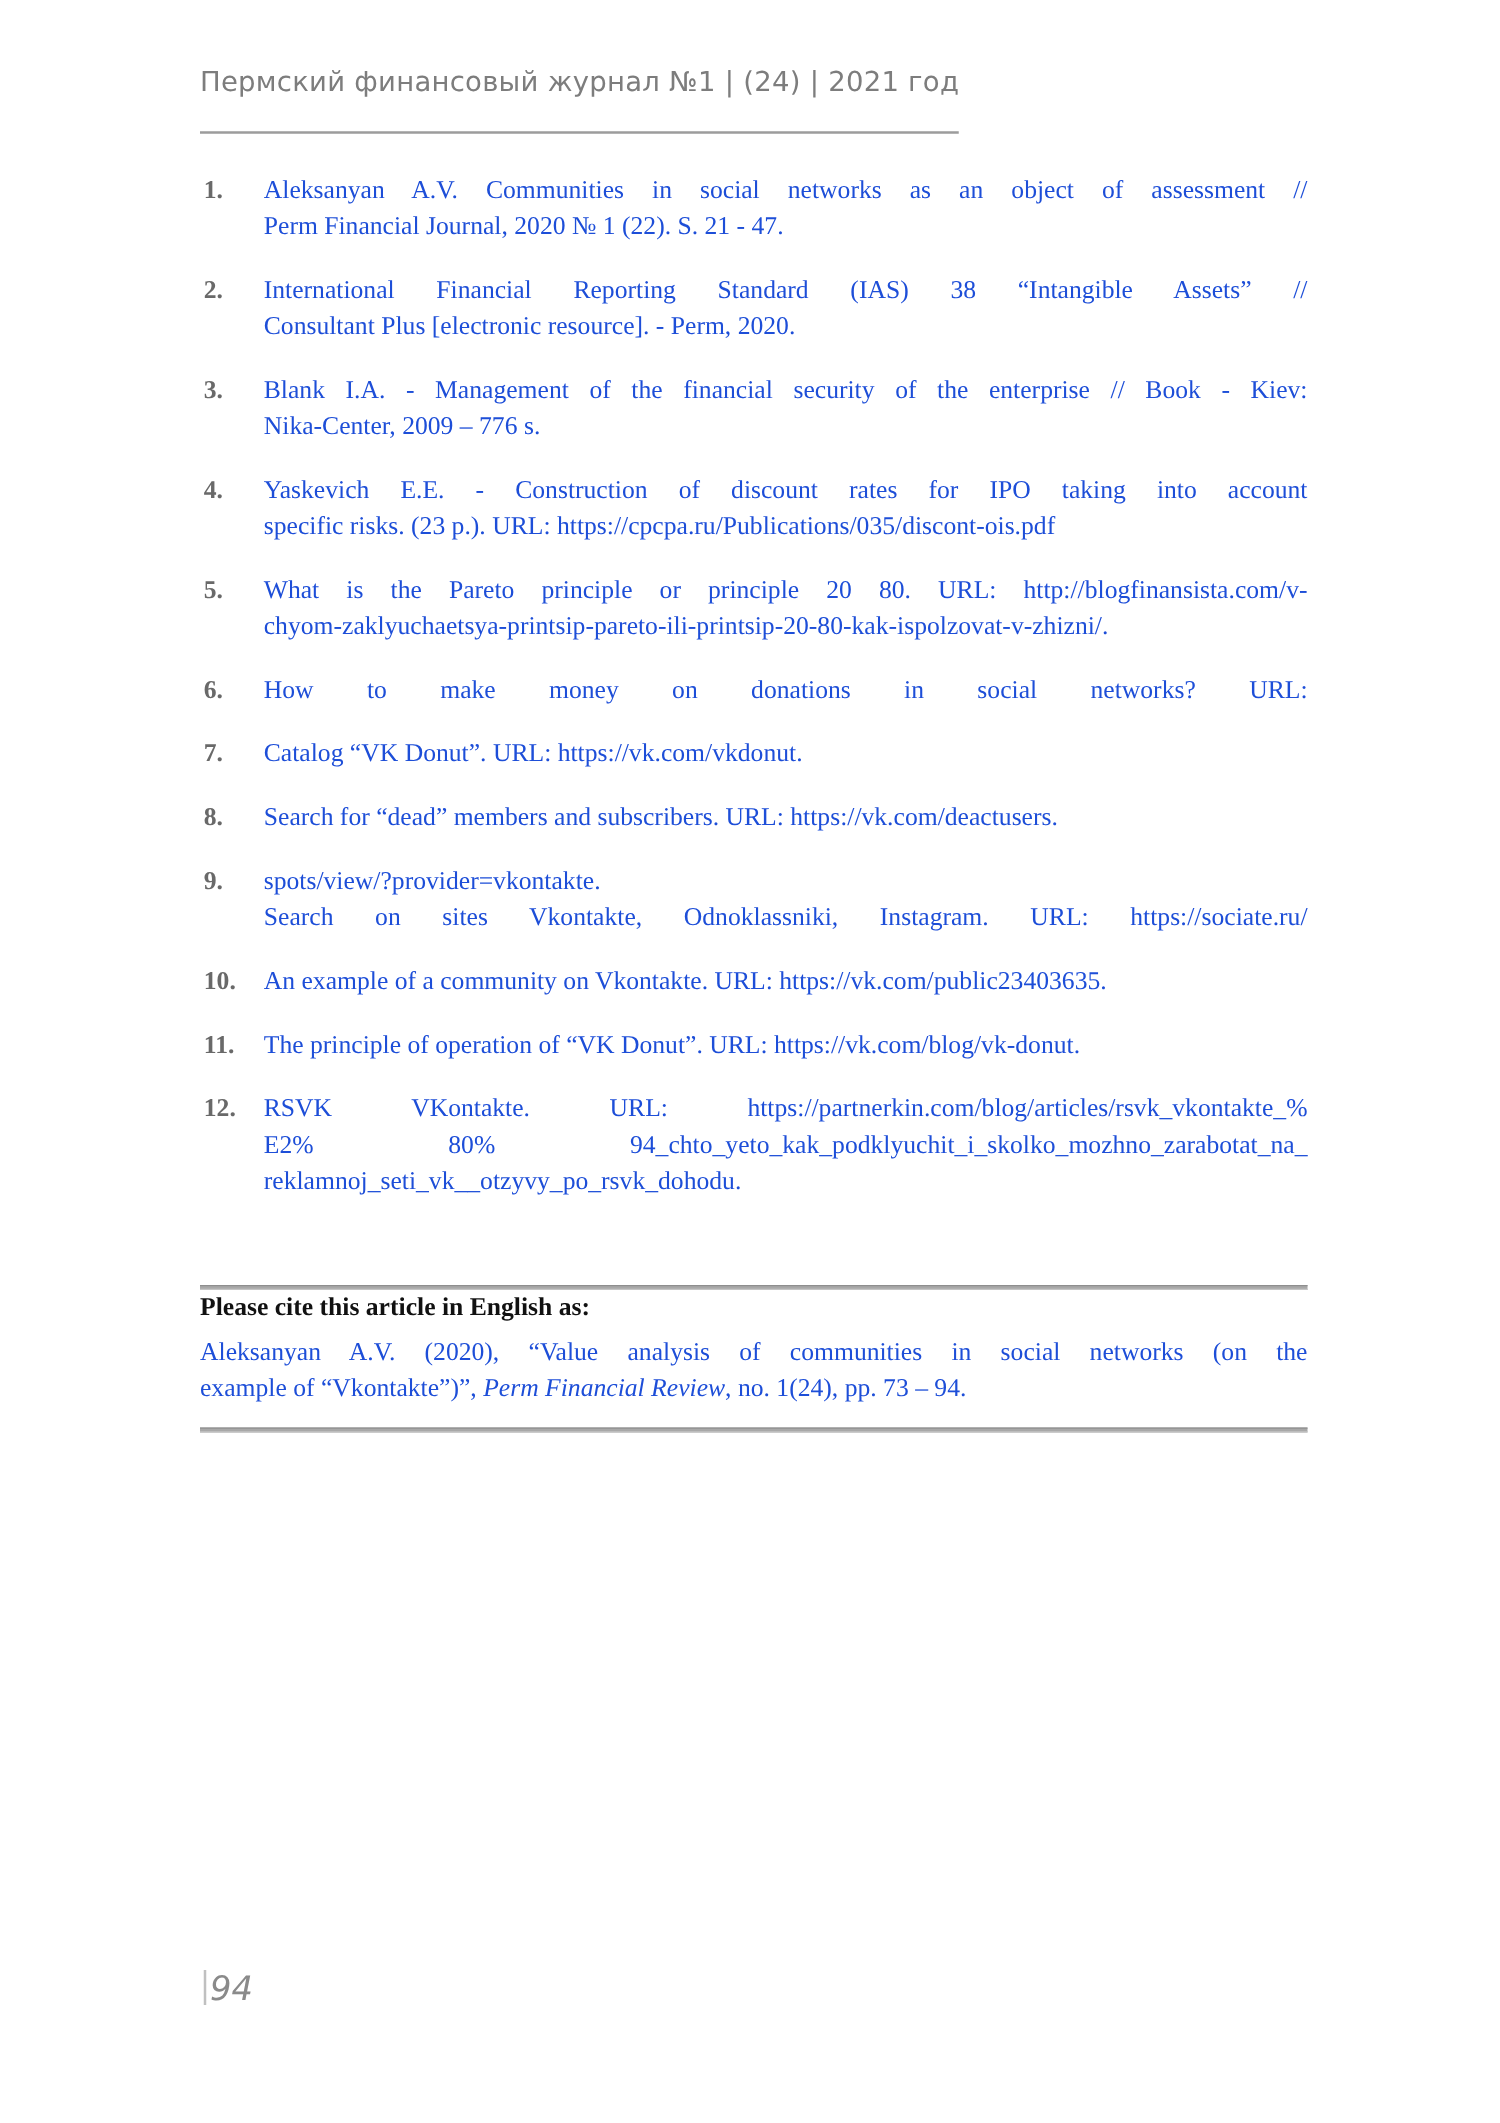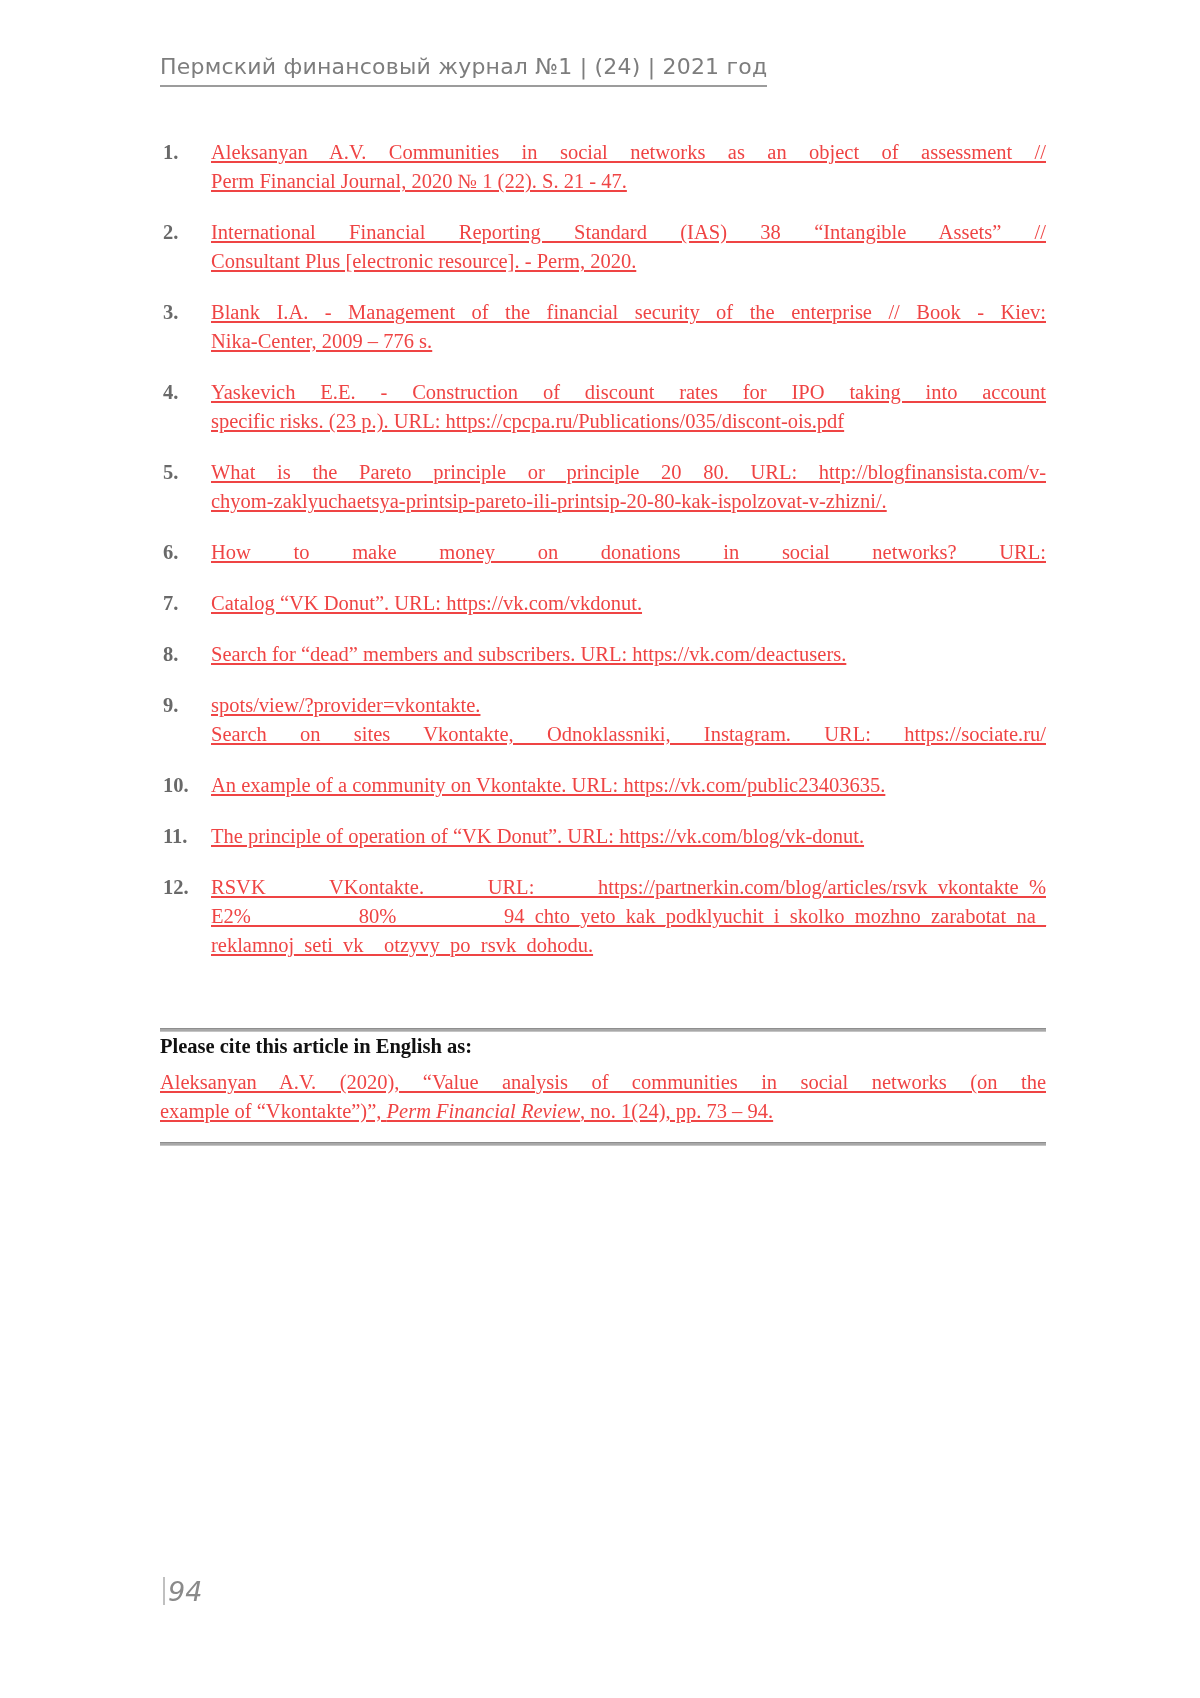--- a/index.html
+++ b/index.html
@@ -13,21 +13,21 @@
   }
 
   
   .header { position: absolute; left: 160px; top: 53px; }
   .header-text {
     display: inline-block;
     font-family: "DejaVu Sans", "Liberation Sans", sans-serif;
     font-size: 22px;
     line-height: 28px;
     color: #7d7d7d;
-    padding-bottom: 4px;
+    padding-bottom: 24px;
     border-bottom: 2px solid #9c9c9c;
     letter-spacing: 0.2px;
   }
 
   
   .refs {
     position: absolute;
     left: 160px;
     top: 138px;
     width: 886px;
@@ -40,22 +40,21 @@
     padding-left: 3px;
     font-weight: bold;
     color: #696969;
     font-size: 20.5px;
     line-height: 29px;
   }
   .ref-body { flex: 1 1 auto; min-width: 0; }
   .line {
     font-size: 20.5px;
     line-height: 29px;
-    color: #ef4444;
-    text-decoration: underline;
+    color: #1d4ed8;
   }
   .line.j { text-align: justify; text-align-last: justify; }
 
   
   .cite-block { position: absolute; left: 160px; top: 1028px; width: 886px; }
   .rule {
     height: 2px;
     background: #a8a8a8;
     border-top: 1px solid #8e8e8e;
     border-bottom: 1px solid #c4c4c4;

